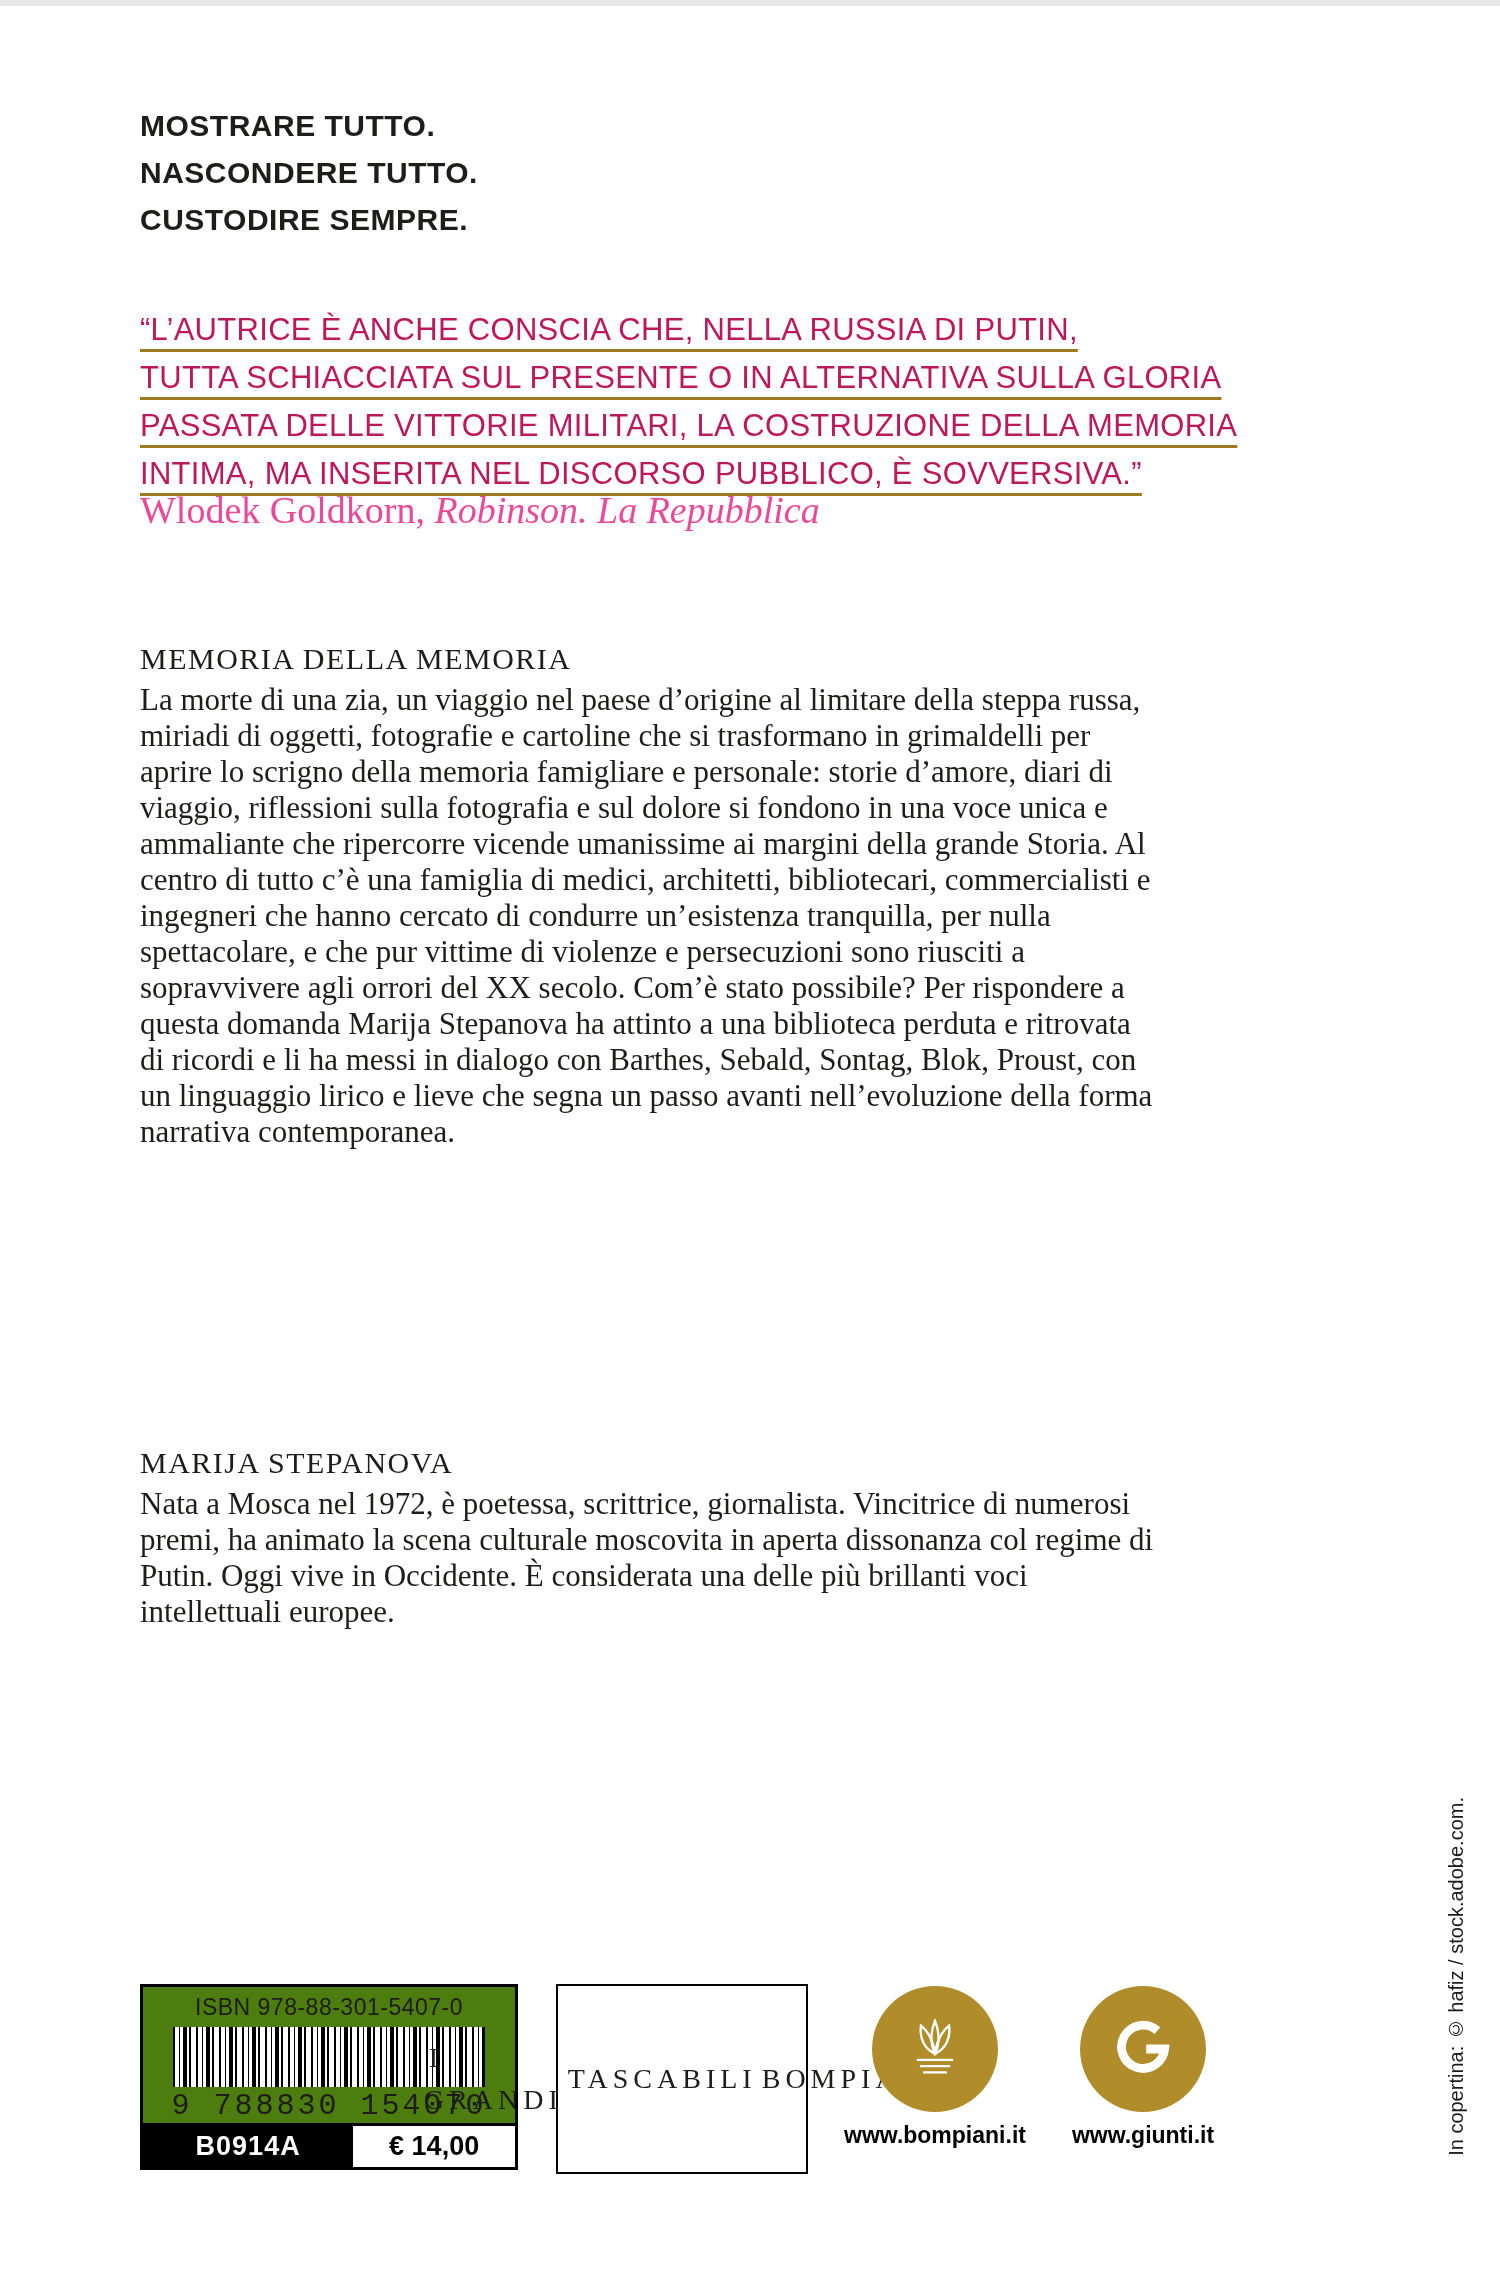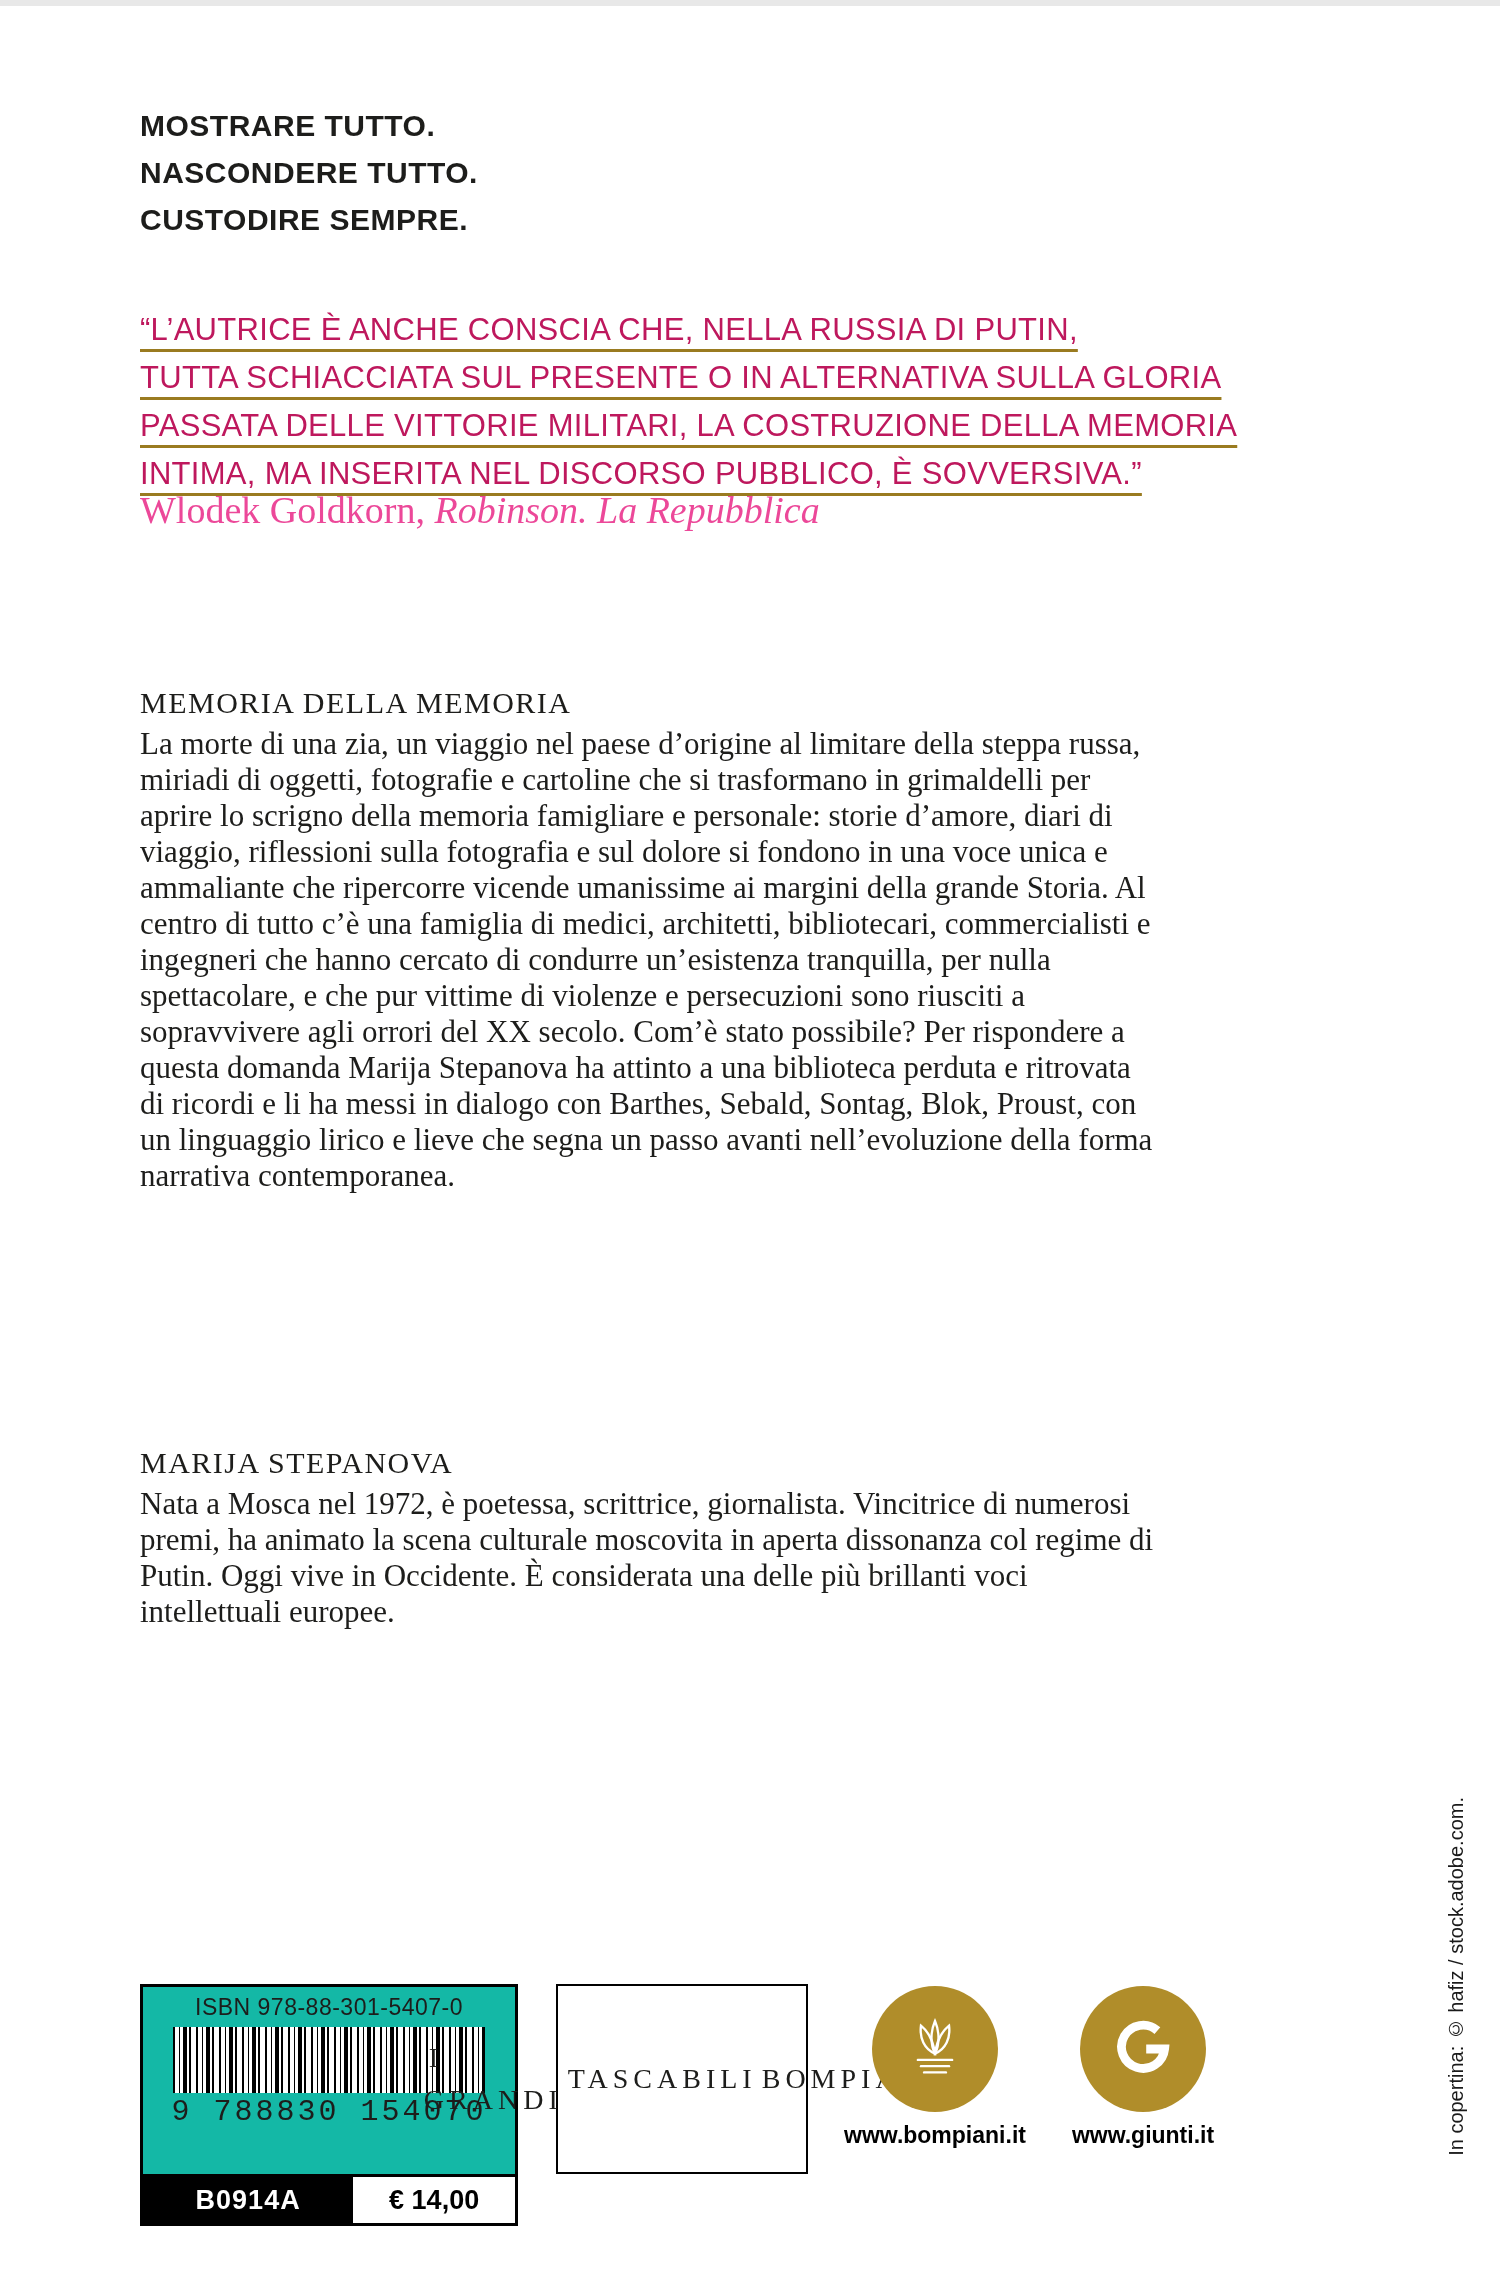--- a/index.html
+++ b/index.html
@@ -43,45 +43,45 @@
 
   
   .section-header{
     font-size:30px;letter-spacing:1.5px;
     margin:0 0 6px 0;font-weight:normal;
   }
   .body-text{
     font-size:31px;line-height:36px;margin:0;
   }
   .book-section{
-    position:absolute;left:140px;top:680px;width:1020px;
+    position:absolute;left:140px;top:636px;width:1020px;
   }
   .author-section{
     position:absolute;left:140px;top:1440px;width:1020px;
   }
 
   
   .credit{
     position:absolute;right:32px;bottom:134px;
     writing-mode:vertical-rl;
     transform:rotate(180deg);
     font-family:"Liberation Sans", sans-serif;
     font-size:20px;color:#1a1a1a;
     white-space:nowrap;
   }
 
   
   .footer{position:absolute;left:0;top:1978px;width:1500px;height:190px;}
 
   .isbn-box{
     position:absolute;left:140px;top:0;
-    width:378px;height:242px;
+    width:378px;height:186px;
     border:3px solid #000;
     box-sizing:border-box;
-    background:#14b8a6;
+    background:#4d7c0f;
     display:flex;flex-direction:column;
   }
   .isbn-label{
     font-family:"Liberation Sans", sans-serif;
     font-size:23px;letter-spacing:0.5px;
     text-align:center;margin-top:7px;
   }
   .barcode{
     height:66px;margin:6px 30px 0 30px;
     background-image:repeating-linear-gradient(90deg,

